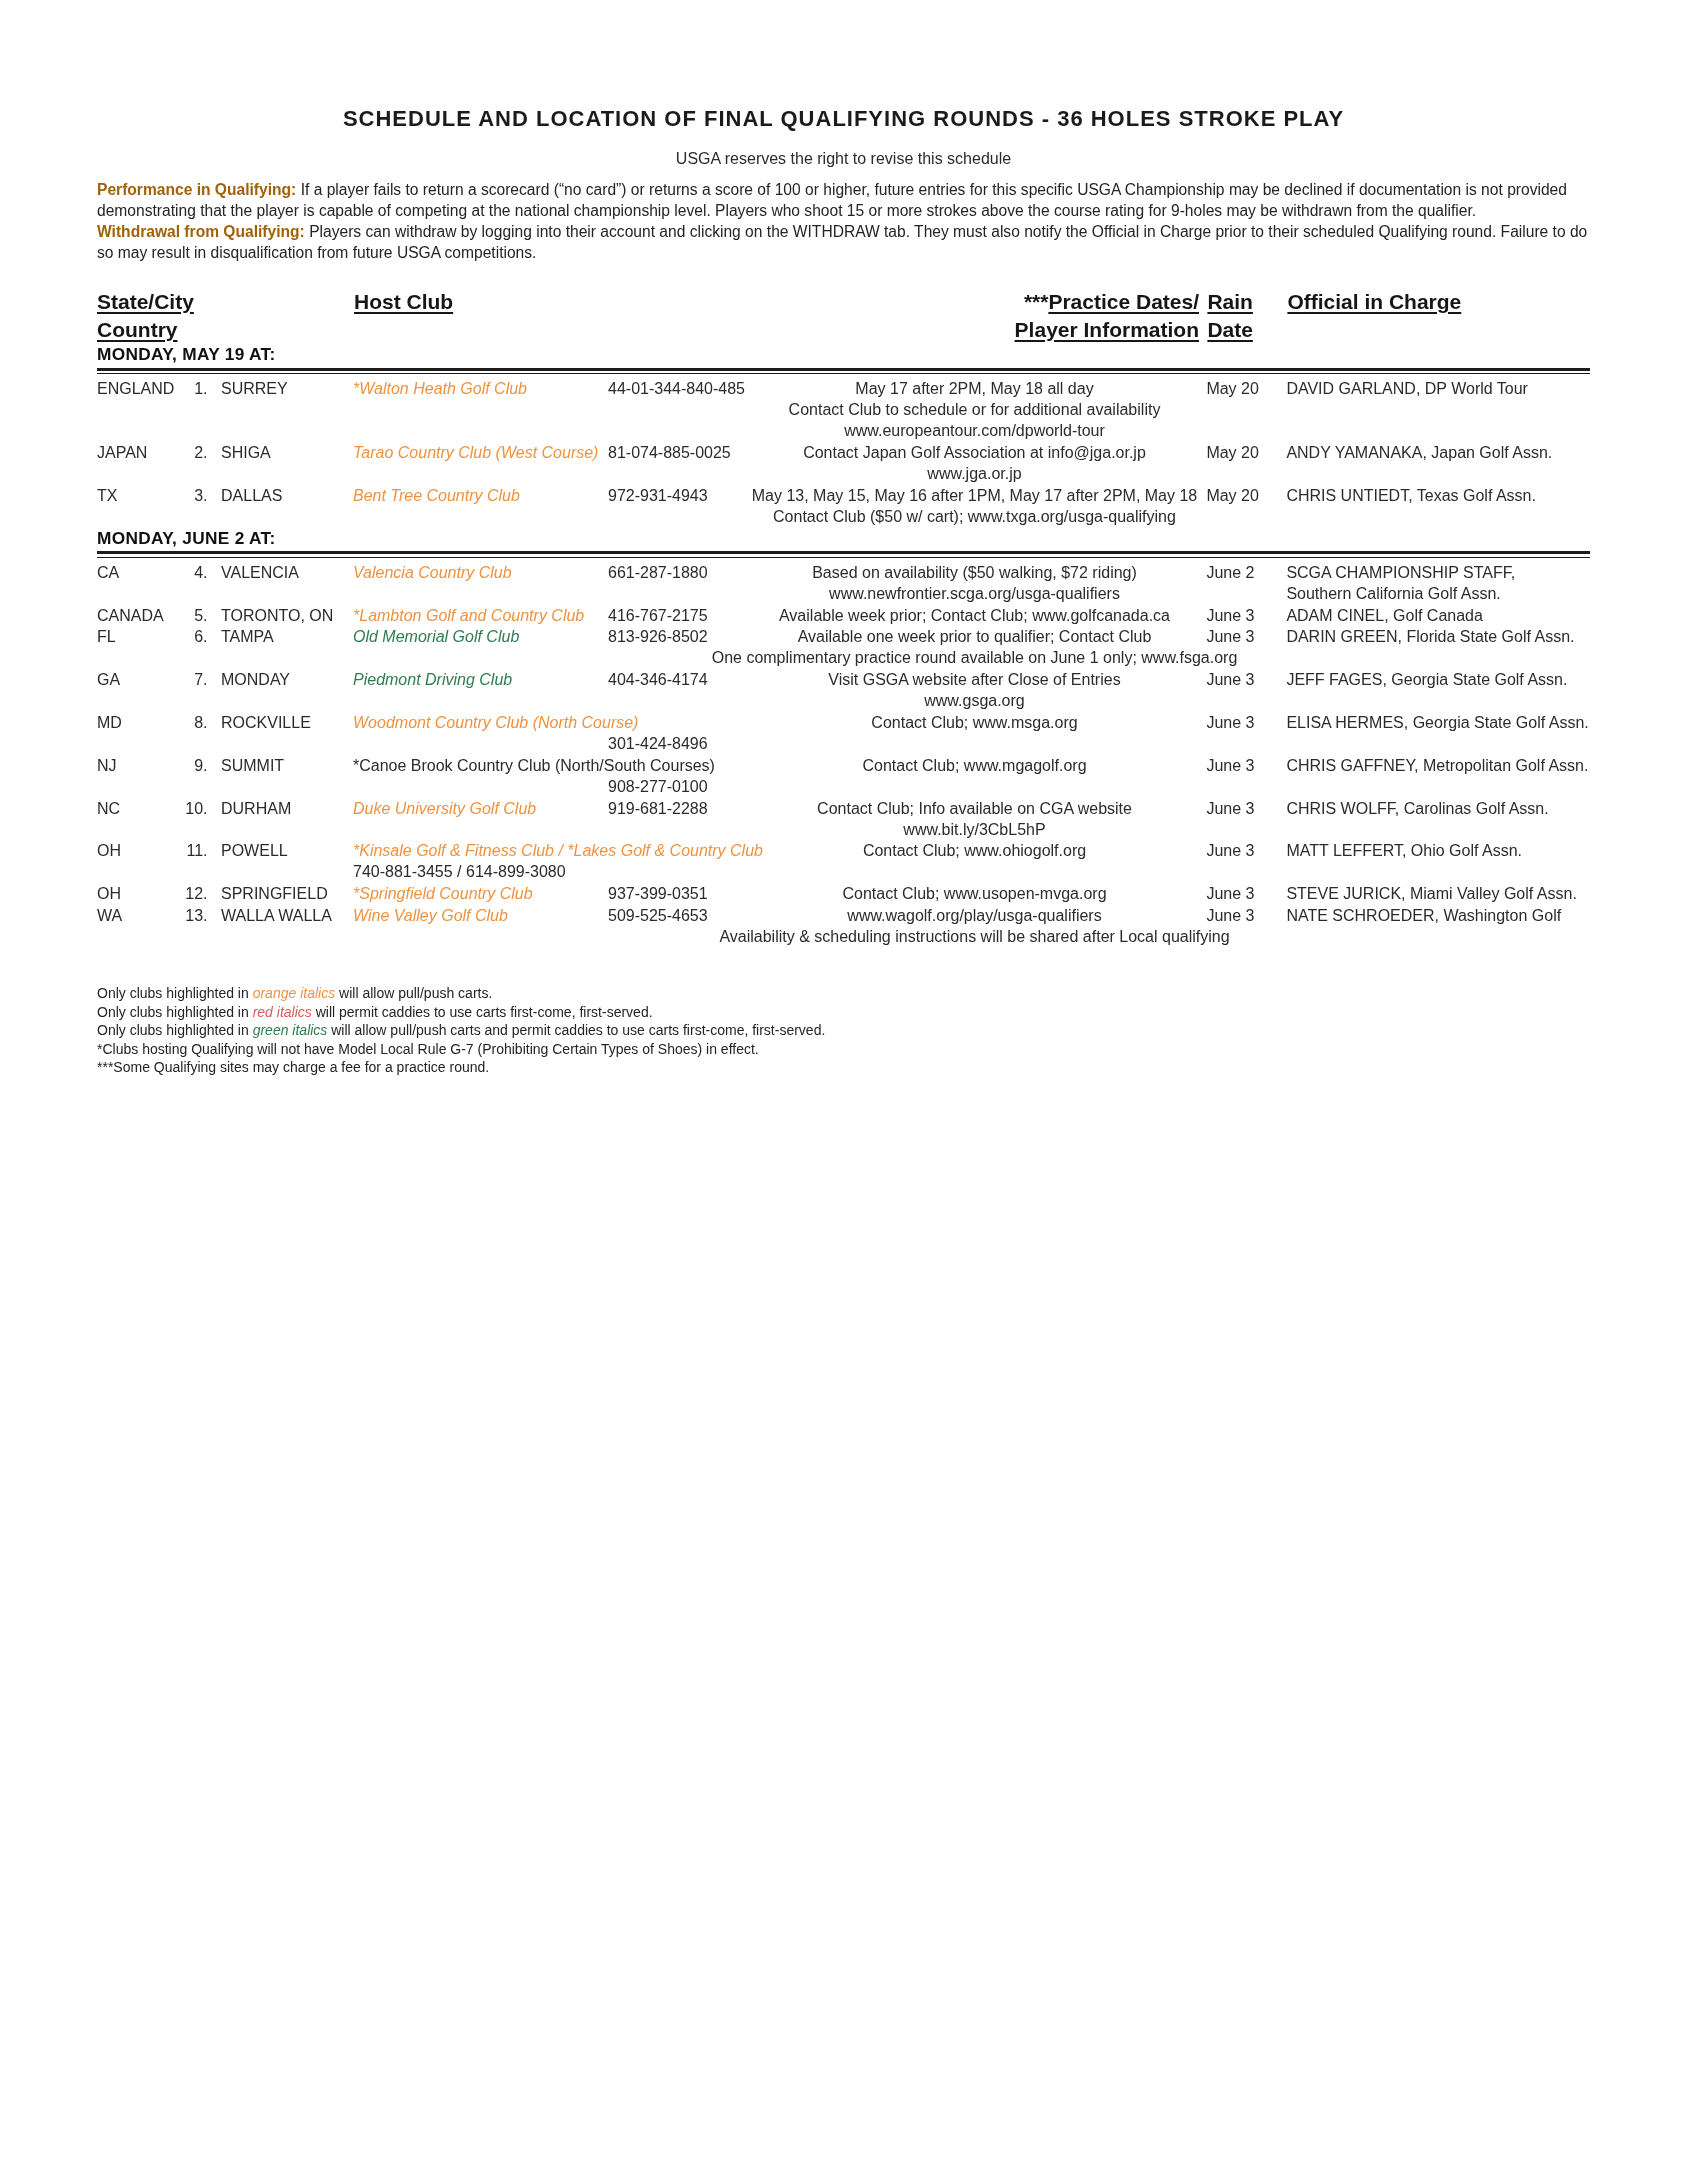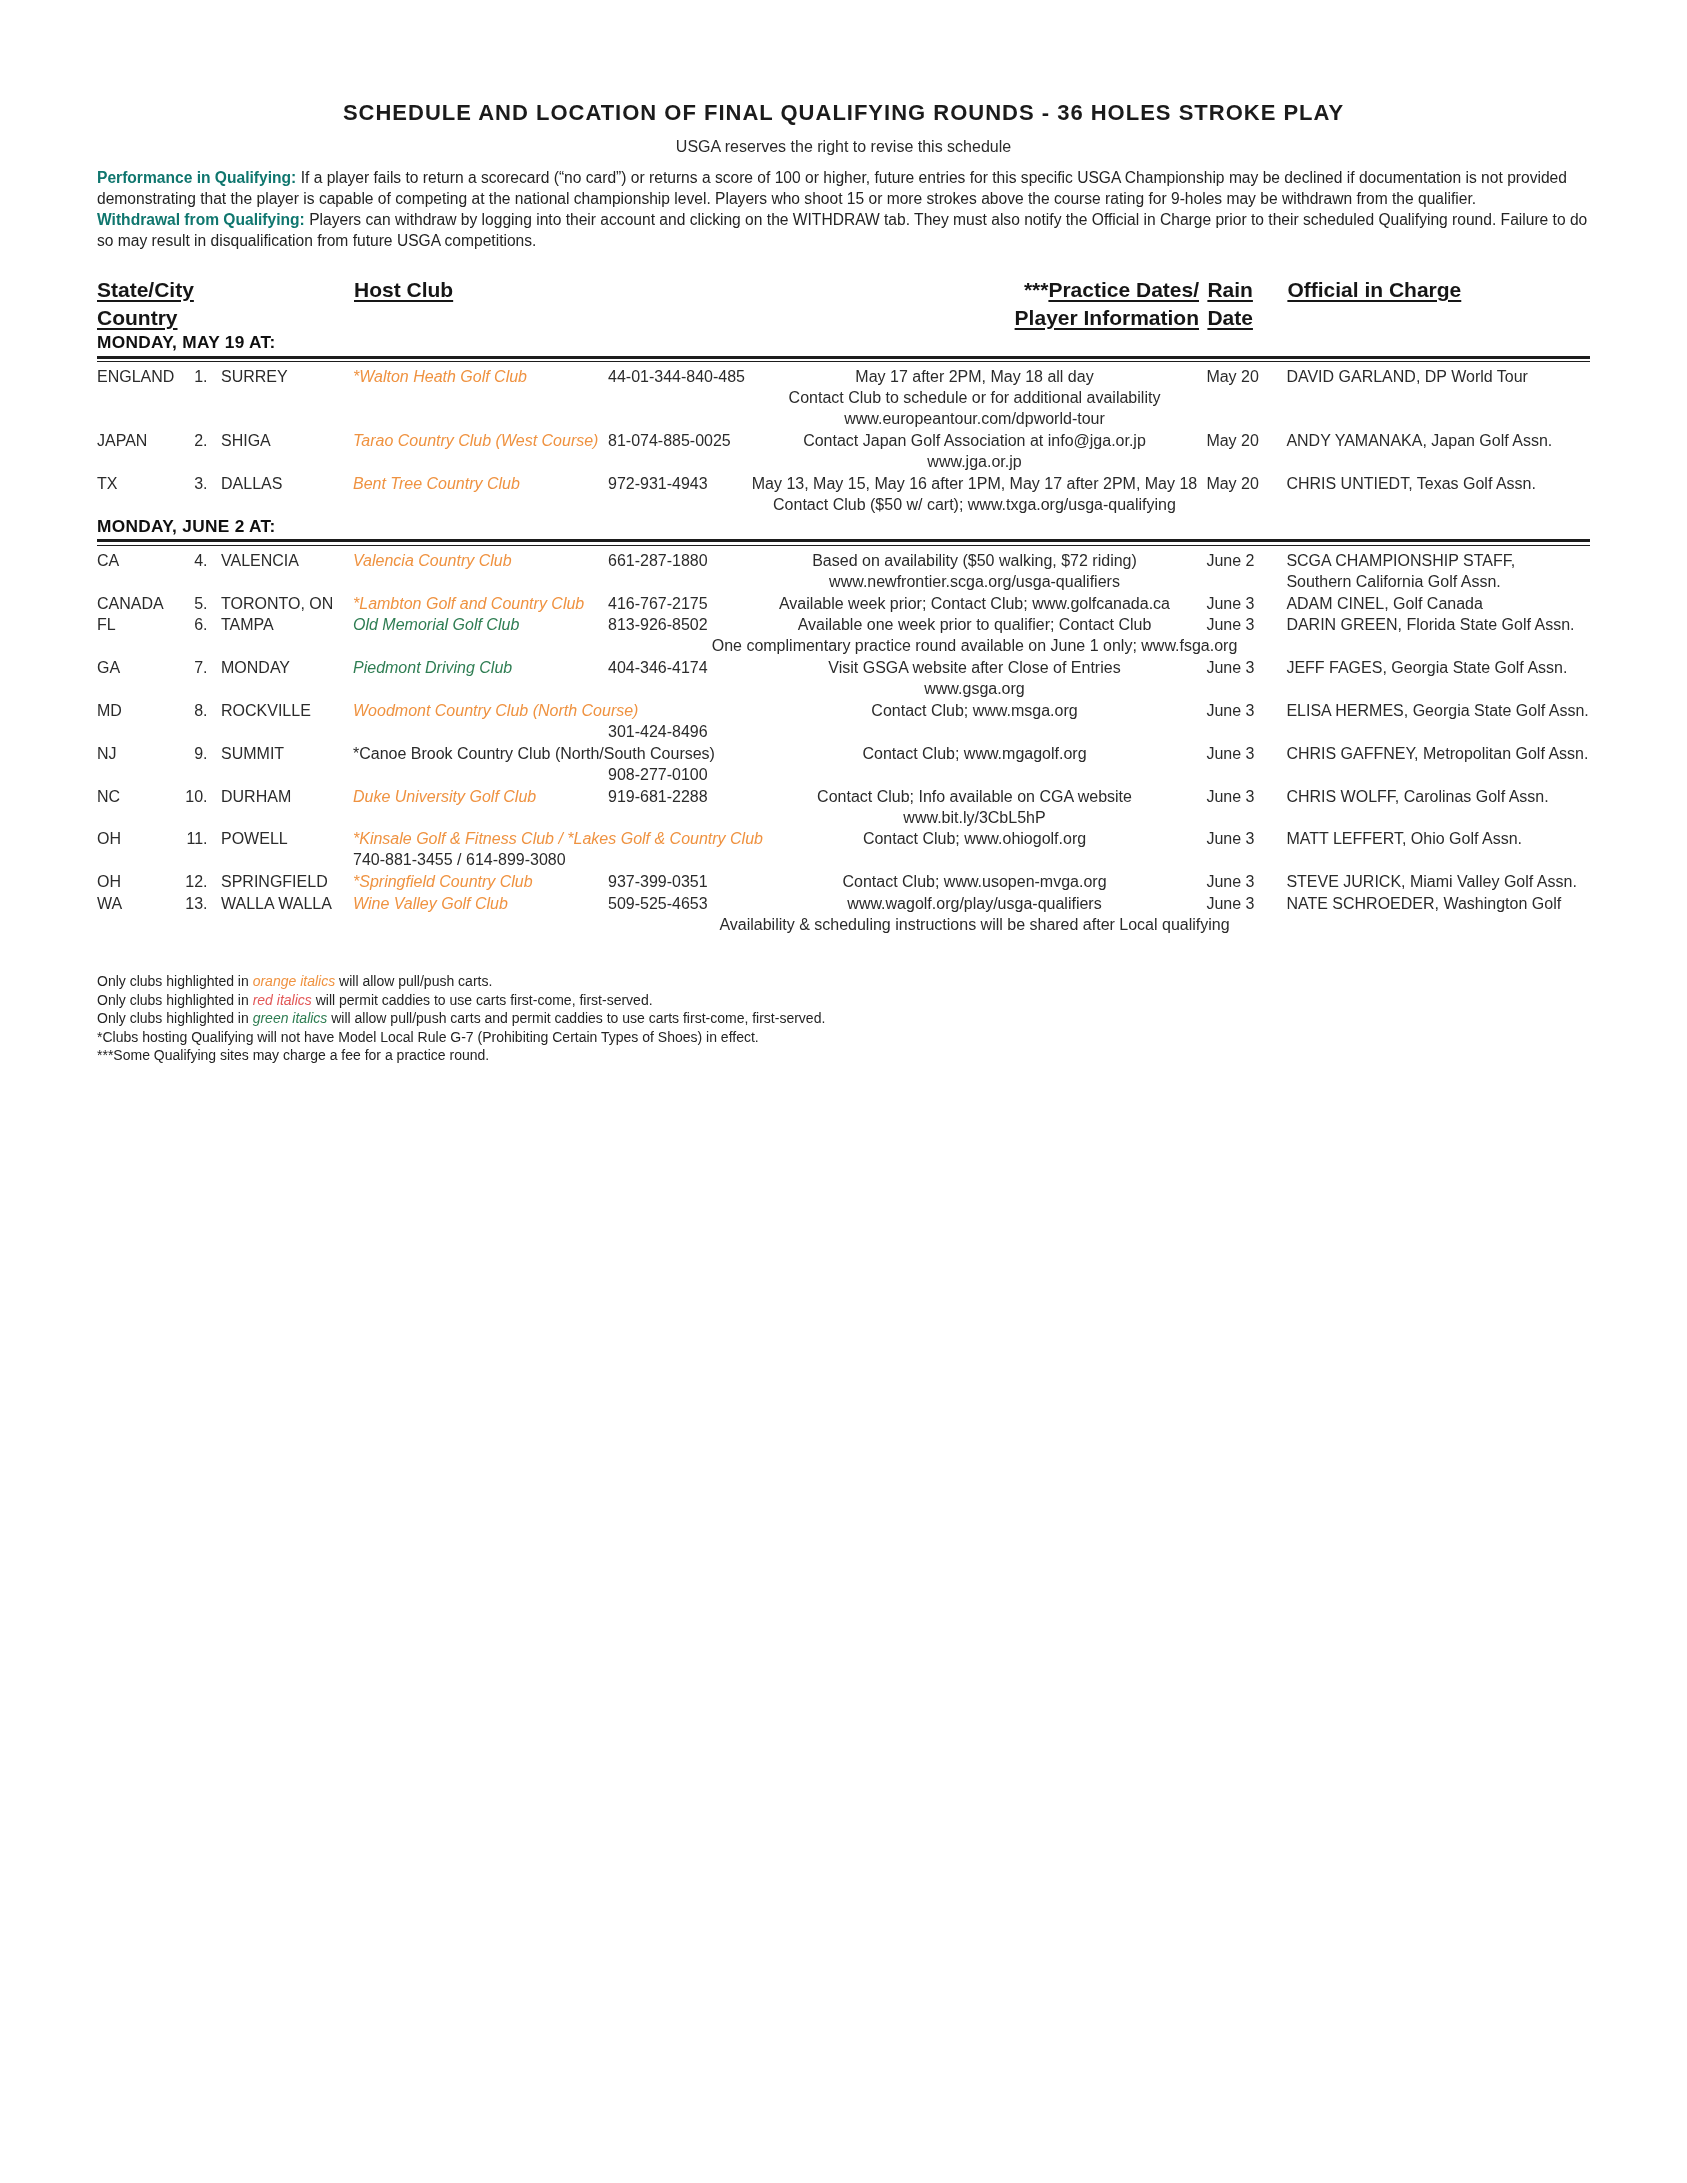--- a/index.html
+++ b/index.html
@@ -1,24 +1,24 @@
 <!DOCTYPE html>
 <html style="font-size:13.5px"><head>
 <meta charset="utf-8">
 <style>
   html,body{margin:0;padding:0;background:#ffffff;}
   body{width:1687px;height:2183px;position:relative;font-family:"Liberation Sans",sans-serif;color:#2b2b2b;}
   .page{padding:88px 97px 0 97px;}
 
-  .title{font-size:22px;font-weight:bold;letter-spacing:1px;text-align:center;color:#1b1b1b;margin:12px;}
+  .title{font-size:22px;font-weight:bold;letter-spacing:1px;text-align:center;color:#1b1b1b;margin:18px;}
   .subtitle{font-size:16px;text-align:center;margin-top:3px;color:#2b2b2b;}
 
   .notices{margin-top:11px;font-size:15.6px;line-height:21px;color:#242424;}
   .notice{margin:0;}
-  .notice strong{color:#0f766e;}
+  .notice strong{color:#a16207;}
 
   .thead{display:grid;grid-template-columns:257px 398px 447px 80px 1fr;margin-top:25px;font-size:21px;font-weight:bold;line-height:28px;color:#161616;}
   .hu{text-decoration:underline;text-decoration-thickness:1.7px;text-underline-offset:3.4px;}
   .th-practice{text-align:right;}
   .th-rain{padding-left:8.4px;}
   .th-official{padding-left:8.4px;}
 
   .section-label{font-size:17.3px;font-weight:bold;color:#101010;letter-spacing:0.3px;}
   .rule{height:2.5px;border-top:3.4px solid #1d1d1d;border-bottom:0.8px solid #1d1d1d;margin:2.5px 0 4.2px 0;}
 

